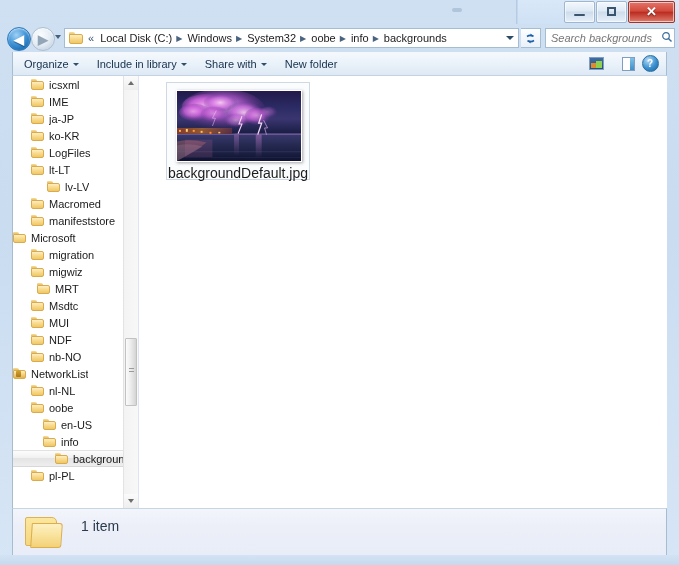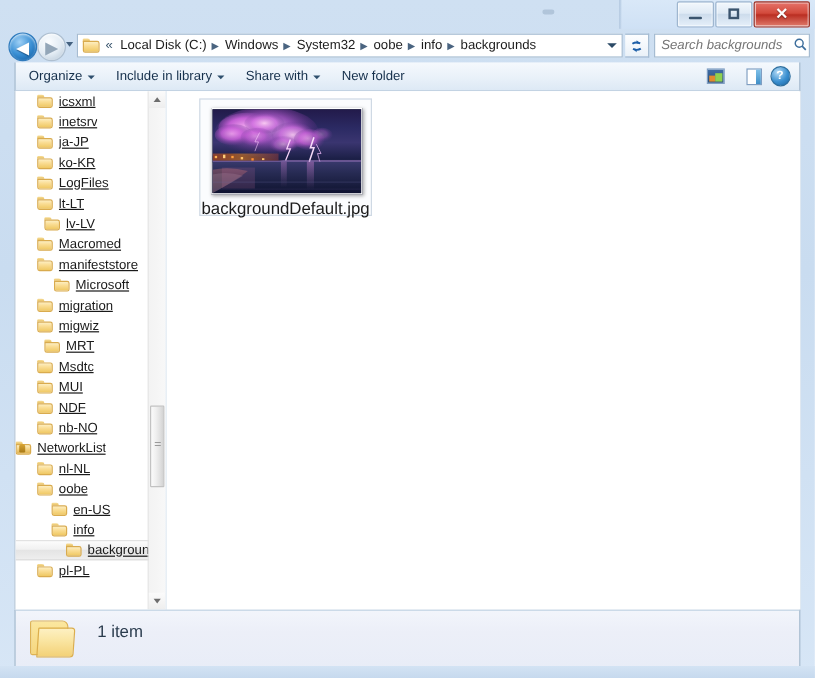--- a/index.html
+++ b/index.html
@@ -264,21 +264,21 @@
   }
   .tree-icon {
     width: 13px; height: 11px; flex: 0 0 auto; margin-right: 5px; position: relative;
   }
   .tree-icon.locked .body { background: linear-gradient(180deg,#fdeec0 0%,#f5d486 45%,#e0b24e 100%); }
   .tree-icon.locked::after {
     content:""; position:absolute; left:3px; top:2px; width:5px; height:7px;
     background: linear-gradient(180deg,#d9a534,#a97a18);
     border-radius: 2px 2px 1px 1px;
   }
-  .tree-label { overflow: hidden; text-overflow: clip; text-decoration: underline; }
+  .tree-label { overflow: hidden; text-overflow: clip; }
 
   #sb-scroll {
     position: absolute; right: 0; top: 0; width: 14px; height: 432px;
     background: linear-gradient(90deg,#f3f3f3,#f8f8f8);
     border-left: 1px solid #e3e3e3;
   }
   .sb-arrow {
     position: absolute; left: 0; width: 14px; height: 14px;
     display:flex; align-items:center; justify-content:center;
     background: linear-gradient(180deg,#fbfbfb,#eeeeee);
@@ -491,21 +491,21 @@
               <span class="tab"></span>
               <span class="body"></span>
             </span>
             <span class="tree-label">icsxml</span>
           </div>
           <div class="tree-row" style="padding-left: 18px;">
             <span class="tree-icon folder-glyph">
               <span class="tab"></span>
               <span class="body"></span>
             </span>
-            <span class="tree-label">inetsrv</span>
+            <span class="tree-label">IME</span>
           </div>
           <div class="tree-row" style="padding-left: 18px;">
             <span class="tree-icon folder-glyph">
               <span class="tab"></span>
               <span class="body"></span>
             </span>
             <span class="tree-label">ja-JP</span>
           </div>
           <div class="tree-row" style="padding-left: 18px;">
             <span class="tree-icon folder-glyph">
@@ -521,42 +521,42 @@
             </span>
             <span class="tree-label">LogFiles</span>
           </div>
           <div class="tree-row" style="padding-left: 18px;">
             <span class="tree-icon folder-glyph">
               <span class="tab"></span>
               <span class="body"></span>
             </span>
             <span class="tree-label">lt-LT</span>
           </div>
-          <div class="tree-row" style="padding-left: 24px;">
+          <div class="tree-row" style="padding-left: 34px;">
             <span class="tree-icon folder-glyph">
               <span class="tab"></span>
               <span class="body"></span>
             </span>
             <span class="tree-label">lv-LV</span>
           </div>
           <div class="tree-row" style="padding-left: 18px;">
             <span class="tree-icon folder-glyph">
               <span class="tab"></span>
               <span class="body"></span>
             </span>
             <span class="tree-label">Macromed</span>
           </div>
           <div class="tree-row" style="padding-left: 18px;">
             <span class="tree-icon folder-glyph">
               <span class="tab"></span>
               <span class="body"></span>
             </span>
             <span class="tree-label">manifeststore</span>
           </div>
-          <div class="tree-row" style="padding-left: 18px; margin-left: 14px;">
+          <div class="tree-row" style="">
             <span class="tree-icon folder-glyph">
               <span class="tab"></span>
               <span class="body"></span>
             </span>
             <span class="tree-label">Microsoft</span>
           </div>
           <div class="tree-row" style="padding-left: 18px;">
             <span class="tree-icon folder-glyph">
               <span class="tab"></span>
               <span class="body"></span>

